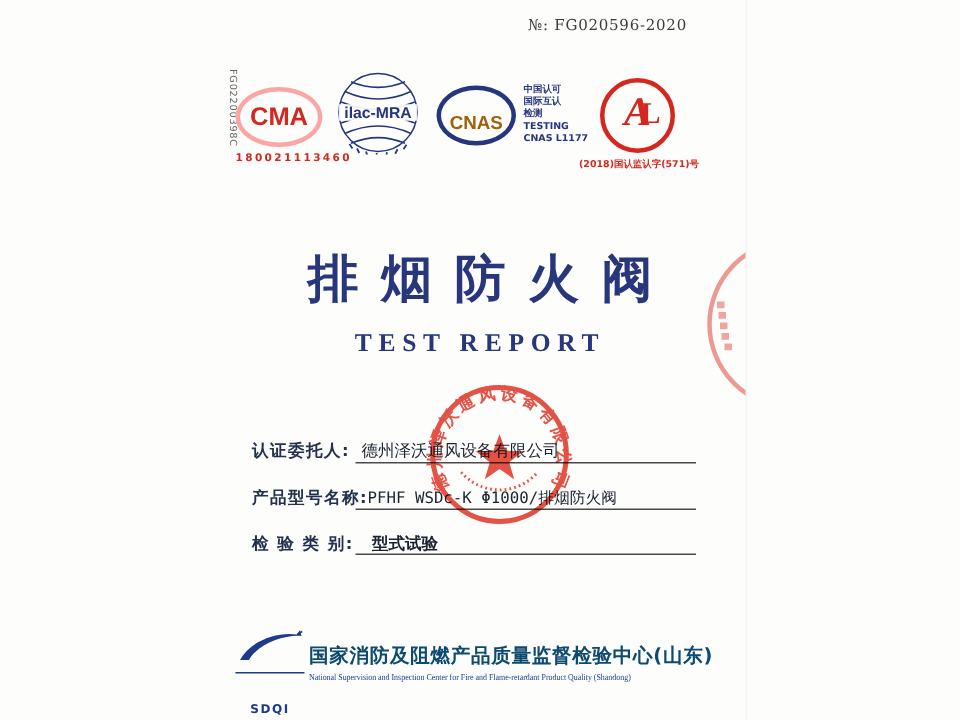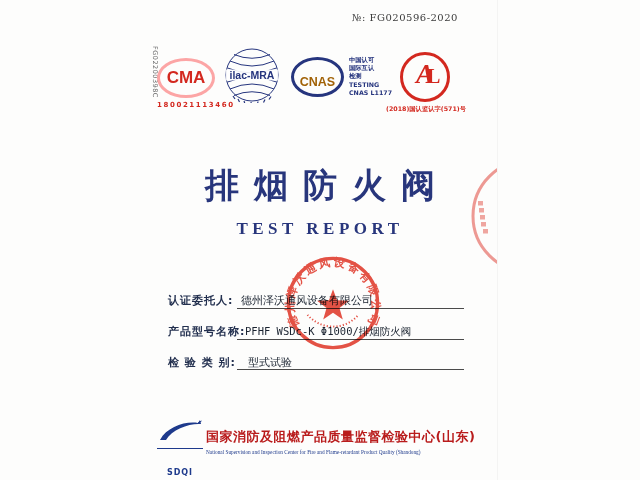--- a/index.html
+++ b/index.html
@@ -49,31 +49,31 @@
     font-size:34px;font-weight:800;letter-spacing:15px;text-indent:15px;}
   .title-en{left:0;top:219px;width:640px;text-align:center;color:#28367c;
     font-size:17px;font-weight:700;letter-spacing:4.5px;font-family:"Liberation Serif","DejaVu Serif",serif;}
 
   
   .field-label{color:#23304f;font-size:11px;font-weight:700;letter-spacing:1px;white-space:nowrap;}
   .field-value{color:#1a2330;font-size:11px;white-space:nowrap;}
   .field-line{height:1px;background:#4a4a4a;width:227px;left:237px;}
   .lbl1{left:168px;top:293px;} .val1{left:241px;top:293px;} .line1{top:308px;}
   .lbl2{left:168px;top:324px;} .val2{left:245px;top:325px;font-family:"DejaVu Sans Mono",monospace;font-size:10.5px;} .line2{top:339px;}
-  .lbl3{left:168px;top:355px;} .val3{left:248px;top:355px;} .line3{top:369px;}
+  .lbl3{left:168px;top:355px;} .val3{left:248px;top:355px;font-weight:bold;} .line3{top:369px;}
 
   
   .stamp-main{left:284px;top:254px;width:98px;height:98px;mix-blend-mode:multiply;opacity:.88;}
   .stamp-edge-clip{left:445px;top:150px;width:52px;height:130px;overflow:hidden;opacity:.8;}
 
   
   .footer-logo{left:157px;top:419px;width:46px;height:38px;text-align:center;}
   .footer-logo .sdqi{display:block;margin-top:1px;color:#1e3a8c;font-weight:800;
     font-size:8px;letter-spacing:1px;border-top:1.5px solid #1e3a8c;padding-top:19px;}
-  .footer-zh{left:206px;top:428px;color:#b91c1c;font-size:13px;font-weight:800;
+  .footer-zh{left:206px;top:428px;color:#0c4a6e;font-size:13px;font-weight:800;
     letter-spacing:.5px;white-space:nowrap;}
   .footer-en{left:206px;top:449px;color:#1e3a8c;font-size:6px;white-space:nowrap;
     transform:scaleX(.88);transform-origin:left;font-family:"Liberation Serif",serif;}
 </style>
 </head>
 <body>
 
 <div class="abs paper-edge"></div>
 
 <div class="abs report-no">

